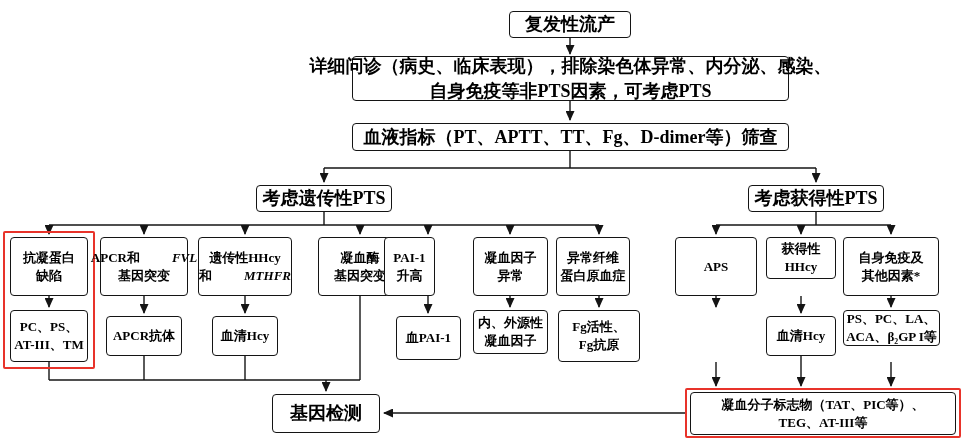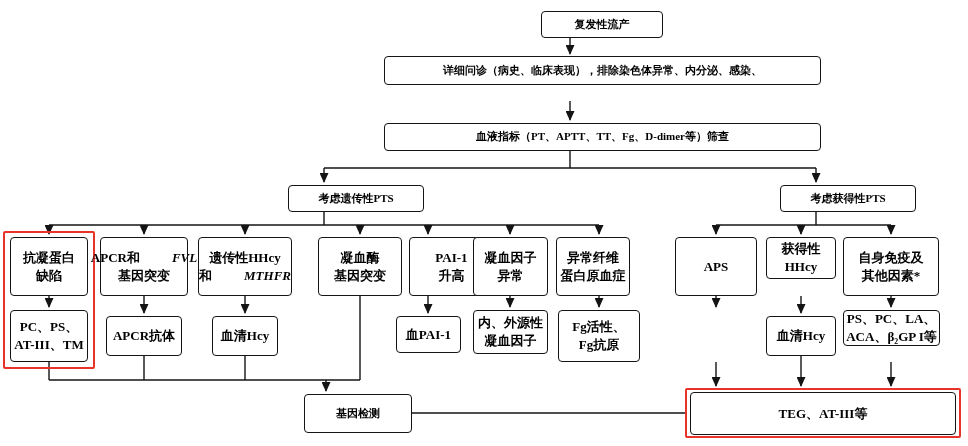--- a/index.html
+++ b/index.html
@@ -6,21 +6,21 @@
   html,body { background:#ffffff; }
   body { font-family:"Liberation Serif","DejaVu Serif",serif; color:#000; }
   .stage { position:relative; width:968px; height:446px; background:#ffffff; overflow:hidden; }
   svg.connectors { position:absolute; left:0; top:0; width:968px; height:446px; }
   svg.connectors line { stroke:#141414; stroke-width:1.4; }
   .box {
     position:absolute; border:1.6px solid #141414; border-radius:4px; background:#ffffff;
     display:flex; flex-direction:column; align-items:center; justify-content:center;
     text-align:center; font-weight:700; font-size:13px; line-height:1.38; padding:1px 3px;
   }
-  .big { font-size:11px;margin-left:32px; }
+  .big { font-size:18px; }
   .hl { position:absolute; border:2.2px solid #e8332a; border-radius:2px; background:transparent; }
   .ln { display:block; white-space:nowrap; }
   i { font-style:italic;padding-left:32px; }
 </style>
 </head>
 <body>
 
 <div class="stage">
 
   <svg class="connectors" viewBox="0 0 968 446">
@@ -77,22 +77,23 @@
     <line x1="686" y1="413" x2="384" y2="413" marker-end="url(#ah)"></line>
   </svg>
 
   <div class="hl" style="left:3px;top:231px;width:92px;height:138px"></div>
   <div class="hl" style="left:685px;top:388px;width:276px;height:50px"></div>
 
   <div class="box big" style="left:509px;top:11px;width:122px;height:27px">
     <span class="ln">复发性流产</span>
   </div>
 
-  <div class="box big" style="left:352px;top:56px;width:437px;height:29px">
+  <div class="box big" style="left:352px;top:56px;width:437px;height:45px">
     <span class="ln">详细问诊（病史、临床表现），排除染色体异常、内分泌、感染、</span>
+    <span class="ln">自身免疫等非PTS因素，可考虑PTS</span>
   </div>
 
   <div class="box big" style="left:256px;top:185px;width:136px;height:27px">
     <span class="ln">考虑遗传性PTS</span>
   </div>
 
   <div class="box big" style="left:352px;top:123px;width:437px;height:28px">
     <span class="ln">血液指标（PT、APTT、TT、Fg、D-dimer等）筛查</span>
   </div>
 
@@ -123,25 +124,25 @@
   </div>
   <div class="box" style="left:212px;top:316px;width:66px;height:40px">
     <span class="ln">血清Hcy</span>
   </div>
 
   <div class="box" style="left:318px;top:237px;width:84px;height:59px">
     <span class="ln">凝血酶</span>
     <span class="ln">基因突变</span>
   </div>
 
-  <div class="box" style="left:409px;top:237px;width:85px;height:59px">
+  <div class="box" style="left:384px;top:237px;width:51px;height:59px">
     <span class="ln">PAI-1</span>
     <span class="ln">升高</span>
   </div>
-  <div class="box" style="left:396px;top:316px;width:65px;height:37px">
+  <div class="box" style="left:396px;top:316px;width:65px;height:44px">
     <span class="ln">血PAI-1</span>
   </div>
 
   <div class="box" style="left:473px;top:237px;width:75px;height:59px">
     <span class="ln">凝血因子</span>
     <span class="ln">异常</span>
   </div>
   <div class="box" style="left:473px;top:310px;width:75px;height:44px">
     <span class="ln">内、外源性</span>
     <span class="ln">凝血因子</span>
@@ -175,16 +176,17 @@
   <div class="box" style="left:843px;top:310px;width:97px;height:36px">
     <span class="ln">PS、PC、LA、</span>
     <span class="ln">ACA、β₂GP I等</span>
   </div>
 
   <div class="box big" style="left:272px;top:394px;width:108px;height:39px">
     <span class="ln">基因检测</span>
   </div>
 
   <div class="box" style="left:690px;top:392px;width:266px;height:43px">
+    <span class="ln">凝血分子标志物（TAT、PIC等）、</span>
     <span class="ln">TEG、AT-III等</span>
   </div>
 
 </div>
 
 </body></html>

